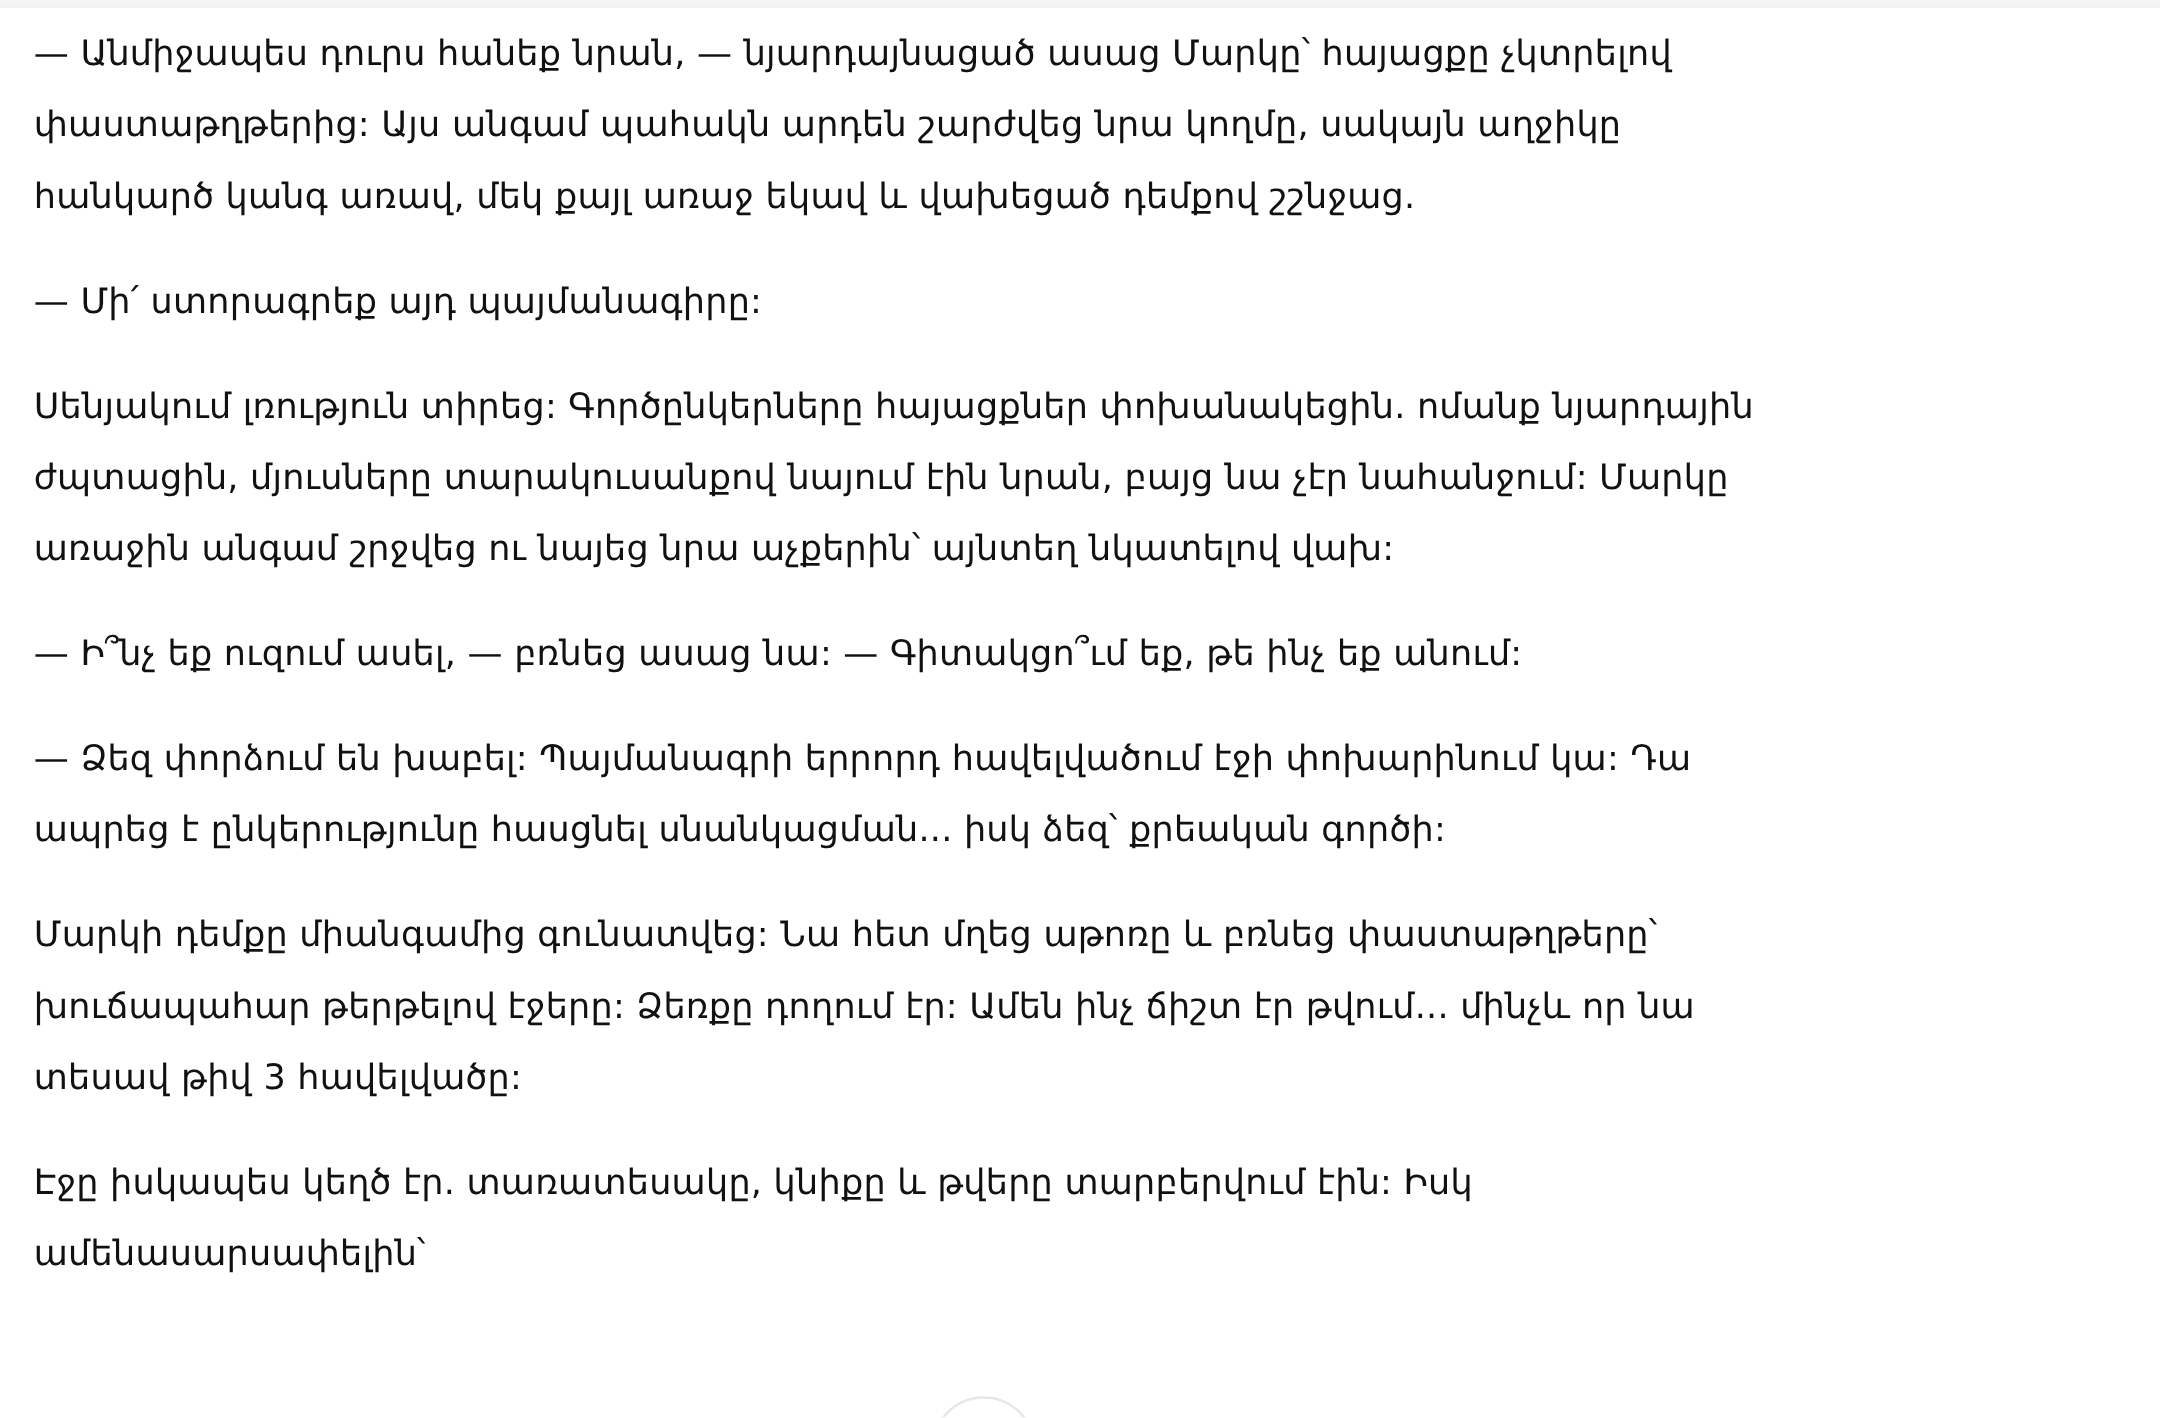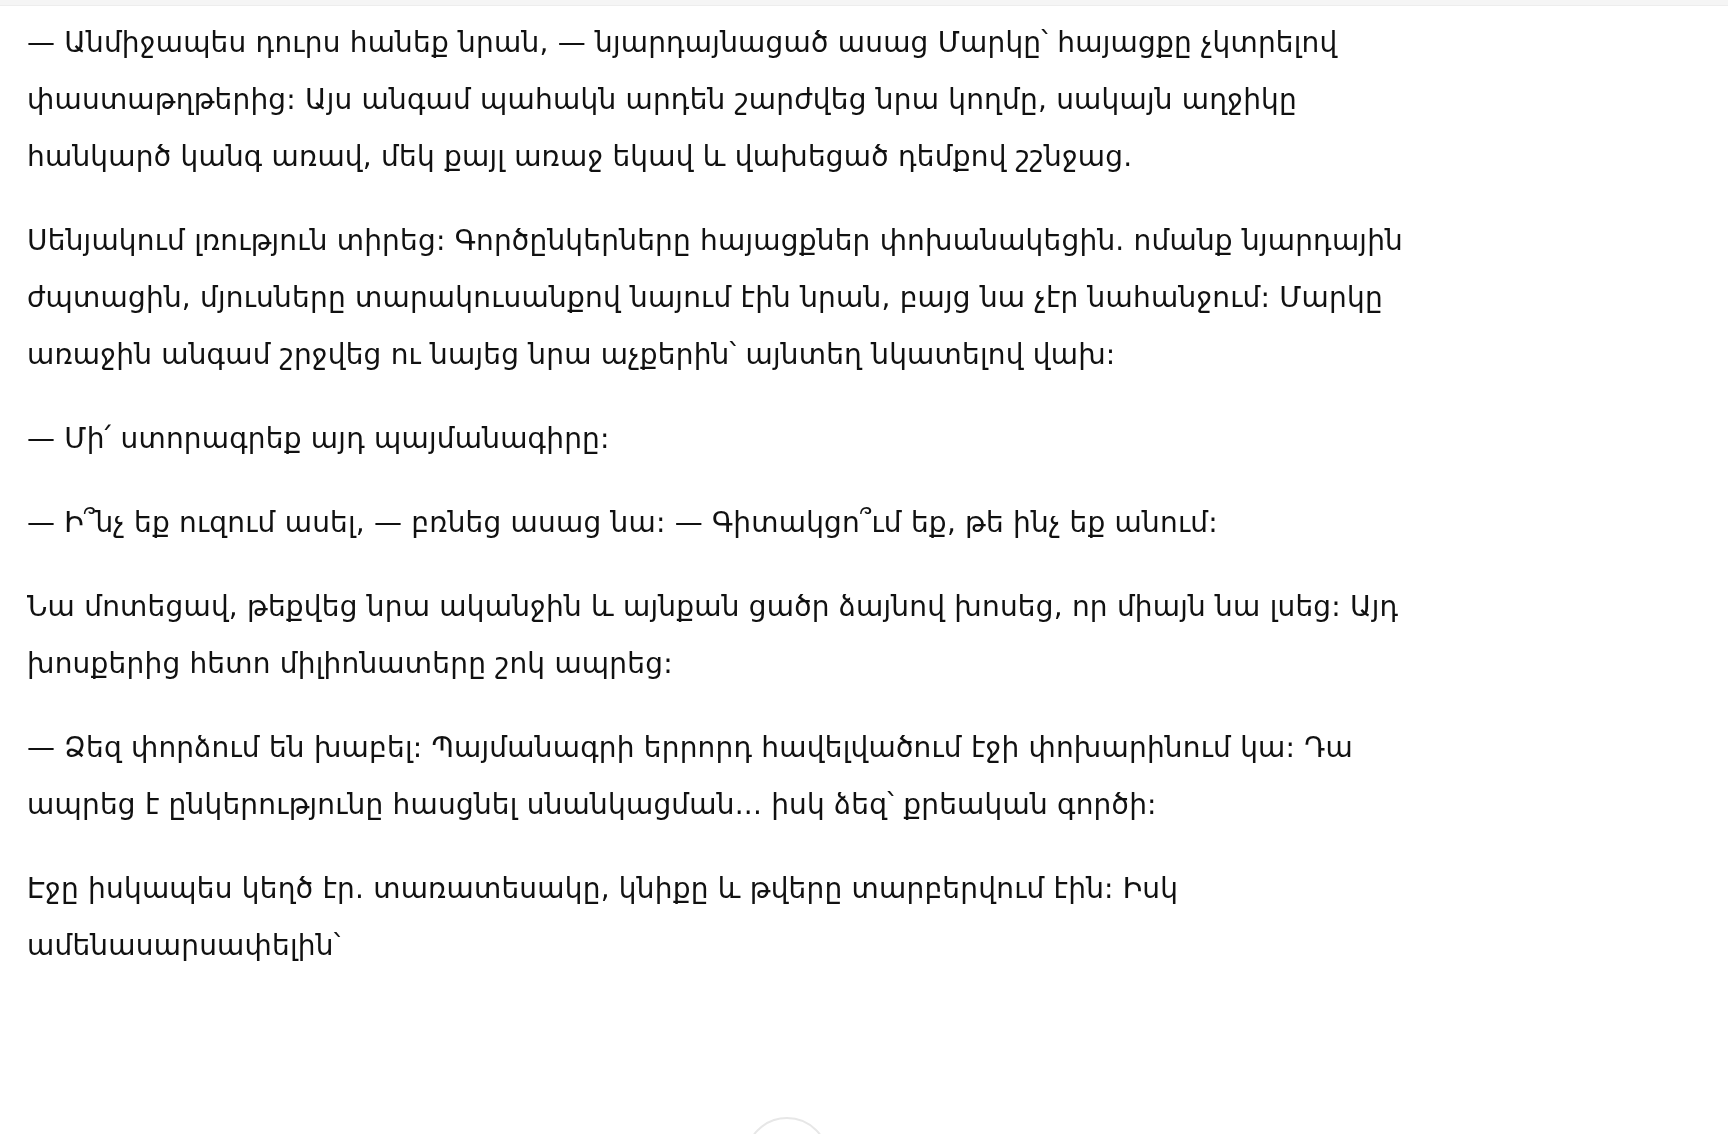--- a/index.html
+++ b/index.html
@@ -54,23 +54,23 @@
 </style>
 </head>
 <body>
 
 <div class="page">
 
   <div class="top-strip"></div>
 
   <div class="article">
     <p>— Անմիջապես դուրս հանեք նրան, — նյարդայնացած ասաց Մարկը՝ հայացքը չկտրելով փաստաթղթերից: Այս անգամ պահակն արդեն շարժվեց նրա կողմը, սակայն աղջիկը հանկարծ կանգ առավ, մեկ քայլ առաջ եկավ և վախեցած դեմքով շշնջաց.</p>
+    <p>— Մի՛ ստորագրեք այդ պայմանագիրը:</p>
     <p>Սենյակում լռություն տիրեց: Գործընկերները հայացքներ փոխանակեցին. ոմանք նյարդային ժպտացին, մյուսները տարակուսանքով նայում էին նրան, բայց նա չէր նահանջում: Մարկը առաջին անգամ շրջվեց ու նայեց նրա աչքերին՝ այնտեղ նկատելով վախ:</p>
-    <p>— Մի՛ ստորագրեք այդ պայմանագիրը:</p>
     <p>— Ի՞նչ եք ուզում ասել, — բռնեց ասաց նա: — Գիտակցո՞ւմ եք, թե ինչ եք անում:</p>
-    <p>Նա մոտեցավ, թեքվեց նրա ականջին և այնքան ցածր ձայնով խոսեց, որ միայն նա լսեց: Այդ խոսքերից հետո միլիոնատերը շոկ ապրեց:</p>
     <p>— Ձեզ փորձում են խաբել: Պայմանագրի երրորդ հավելվածում էջի փոխարինում կա: Դա ապրեց է ընկերությունը հասցնել սնանկացման... իսկ ձեզ՝ քրեական գործի:</p>
+    <p>Մարկի դեմքը միանգամից գունատվեց: Նա հետ մղեց աթոռը և բռնեց փաստաթղթերը՝ խուճապահար թերթելով էջերը: Ձեռքը դողում էր: Ամեն ինչ ճիշտ էր թվում... մինչև որ նա տեսավ թիվ 3 հավելվածը:</p>
     <p>Էջը իսկապես կեղծ էր. տառատեսակը, կնիքը և թվերը տարբերվում էին: Իսկ ամենասարսափելին՝</p>
   </div>
 
   <div class="floating-circle"></div>
 
 </div>
 
 </body></html>

